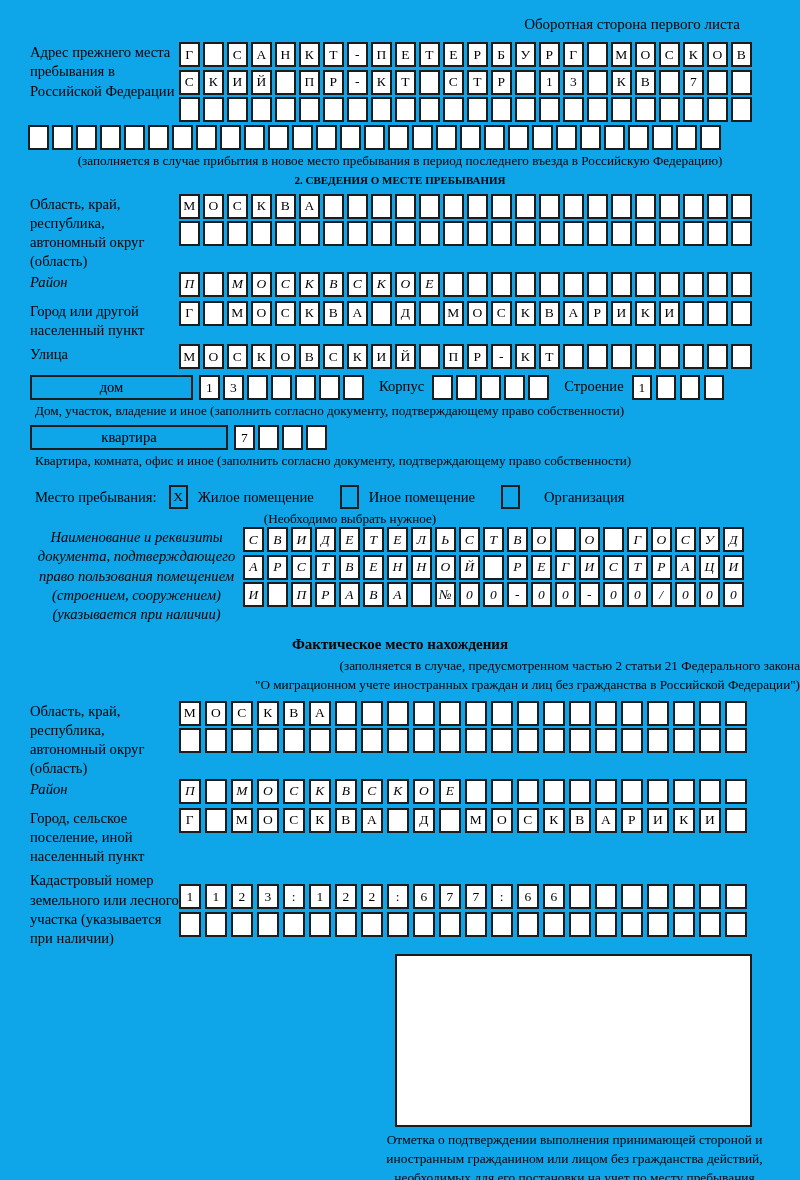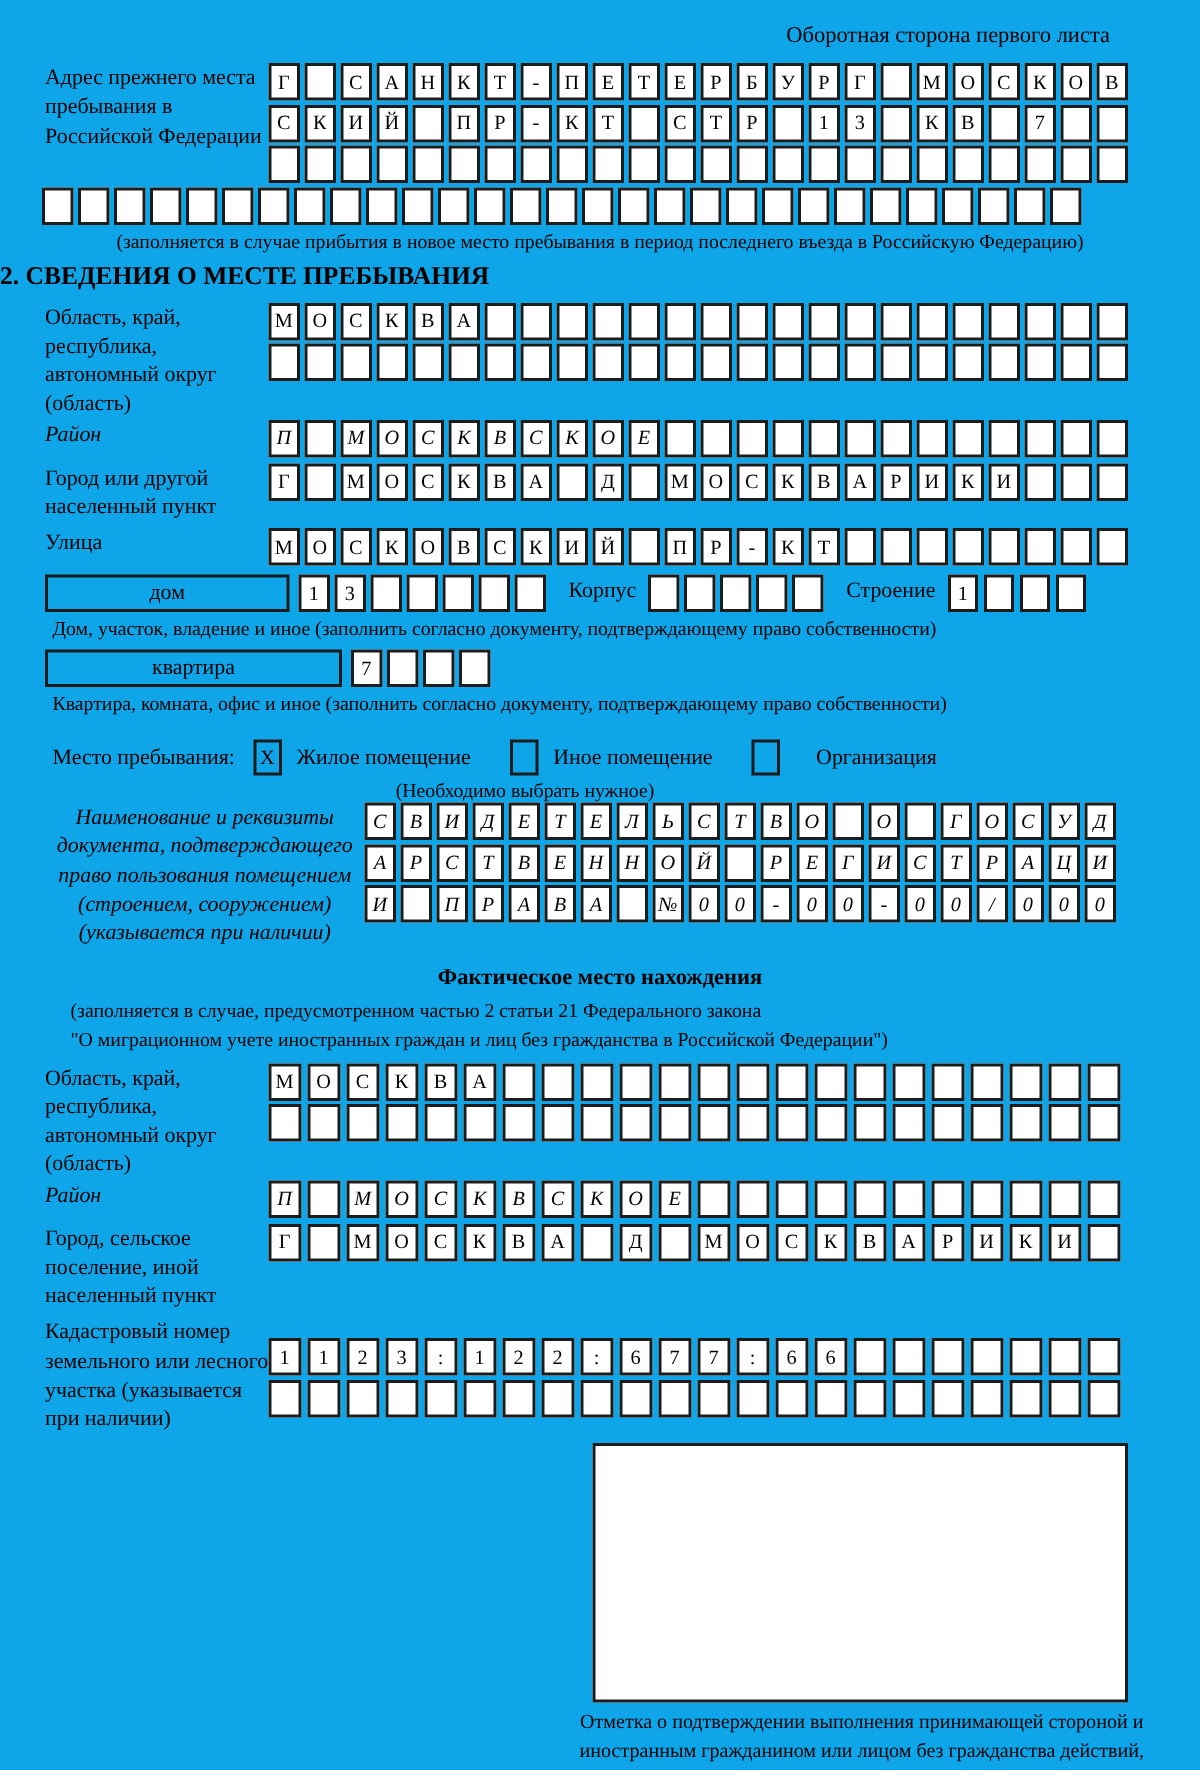--- a/index.html
+++ b/index.html
@@ -10,38 +10,38 @@
   .flabel{width:149px;flex:none;font-size:14.6px;line-height:1.32;padding-top:1px;}
   .fgrids{flex:none;}
   .cellrow{display:flex;}
   .cellrow + .cellrow{margin-top:2.5px;}
   .cell{box-sizing:border-box;width:20.5px;height:25px;border:2px solid #1c1c1c;
         margin-right:3.5px;display:flex;align-items:center;justify-content:center;
         font-size:13.5px;flex:none;background:#fff;}
   .g22 .cell{width:21.5px;margin-right:4.5px;}
   .fullrow{margin-left:28px;margin-top:2.5px;}
   .note-c{text-align:center;font-size:13.2px;margin-top:3px;}
-  .sec-title{text-align:left;font-weight:700;font-size:17px;margin-top:5px;margin-bottom:8px;}
+  .sec-title{text-align:center;font-weight:700;font-size:11px;margin-top:5px;margin-bottom:8px;}
   .mt4{margin-top:4px;} .mt6{margin-top:6px;} .mt8{margin-top:0;font-style:italic;}
   .hrow{display:flex;align-items:flex-start;margin-left:30px;margin-top:6px;}
   .labelbox{box-sizing:border-box;border:2px solid #1c1c1c;height:25px;display:flex;
         align-items:center;justify-content:center;font-size:14.6px;flex:none;}
   .box-dom{width:163px;margin-right:6px;}
   .box-kv{width:198px;margin-right:6px;}
   .inlbl{font-size:14.6px;padding-top:3px;margin:0 8px 0 12px;flex:none;text-align:center;}
   .subnote{margin-left:35px;font-size:13.2px;margin-top:3px;}
   .stay{display:flex;align-items:center;margin-left:35px;margin-top:16px;font-size:14.6px;}
   .cbx{box-sizing:border-box;width:19px;height:24px;border:2px solid #1c1c1c;display:flex;
         align-items:center;justify-content:center;font-size:13.5px;flex:none;}
   .stay .lbl{margin:0 26px 0 10px;}
   .stay .lbl:last-child{margin-right:0;}
   .choose-note{width:700px;text-align:center;font-size:13.2px;margin-top:2px;}
   .doc .flabel{width:213px;text-align:center;}
   .act-title{text-align:center;font-weight:700;font-size:15px;margin-top:12px;}
-  .act-note{text-align:left;font-size:13.2px;line-height:1.42;margin-top:4px;padding-left:47px;}
+  .act-note{text-align:right;font-size:13.2px;line-height:1.42;margin-top:4px;}
   .bigbox{box-sizing:border-box;border:2px solid #1c1c1c;width:357px;height:173px;
         margin:6px 0 0 395px;background:#fff;}
   .stampnote{width:405px;margin:4px 0 0 372px;text-align:center;font-size:13.4px;line-height:1.4;}
 </style>
 </head>
 <body>
 
 <div class="page">
 
   <div class="hdr">Оборотная сторона первого листа</div>

